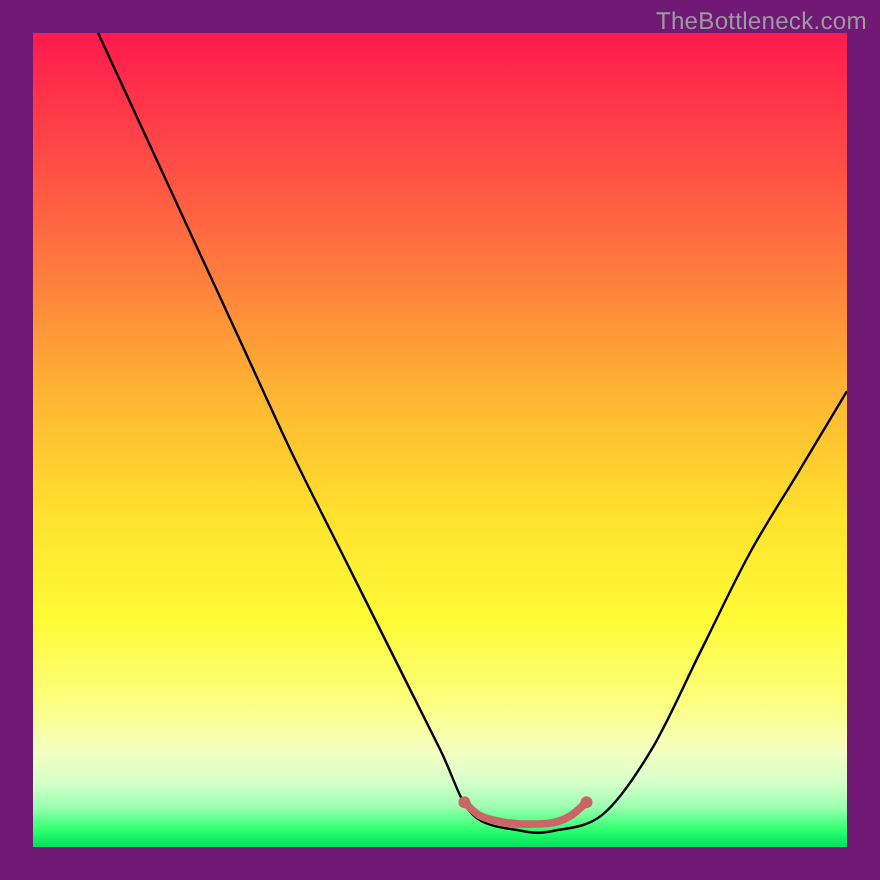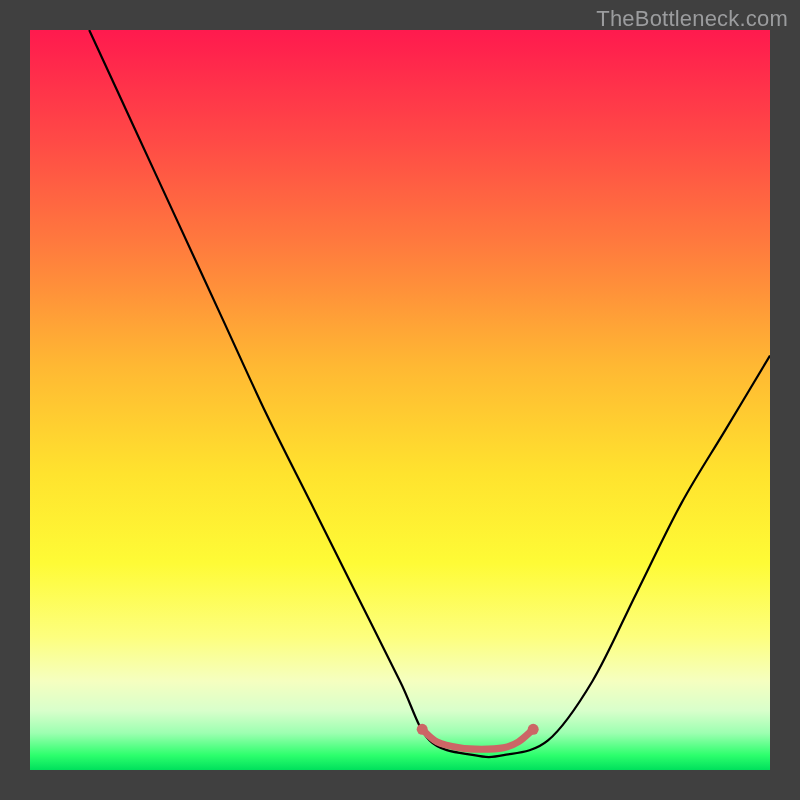--- a/index.html
+++ b/index.html
@@ -7,21 +7,21 @@
     padding: 0;
     width: 800px;
     height: 800px;
     overflow: hidden;
     font-family: Arial, Helvetica, sans-serif;
   }
   #stage {
     position: relative;
     width: 800px;
     height: 800px;
-    background: #404040;
+    background: #701a75;
   }
   #gradient-plot {
     position: absolute;
     left: 30px;
     top: 30px;
     width: 740px;
     height: 740px;
     background: linear-gradient(to bottom,
       #ff1a4e 0%,
       #ff4a46 15%,

